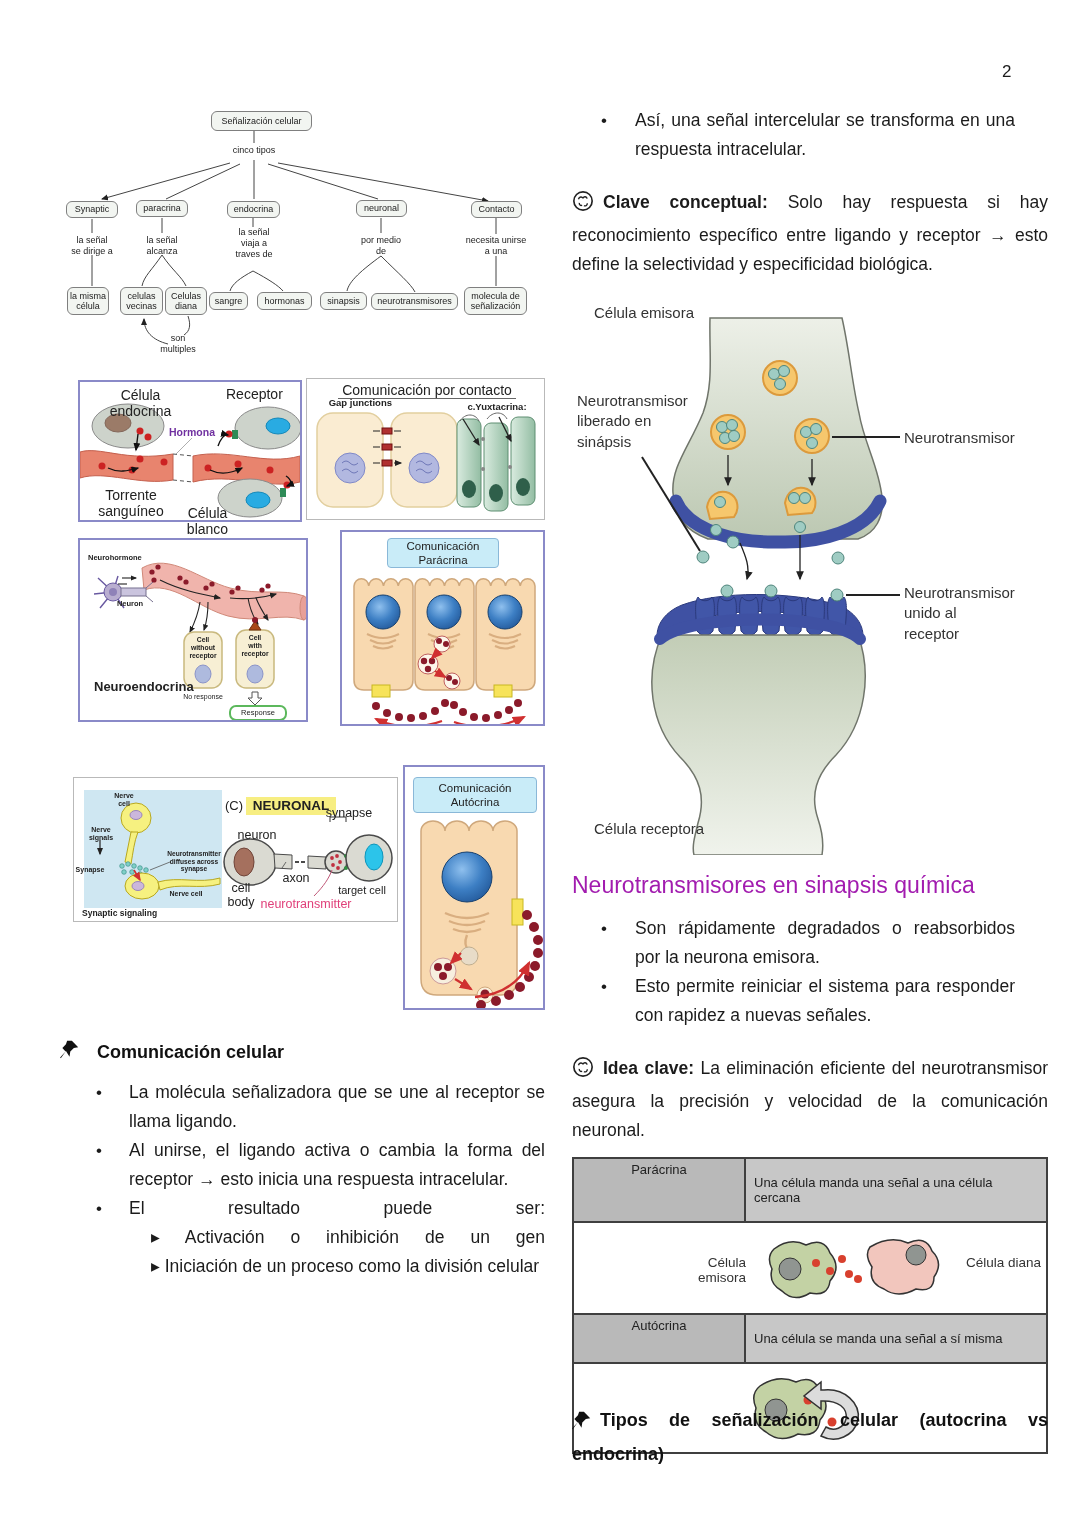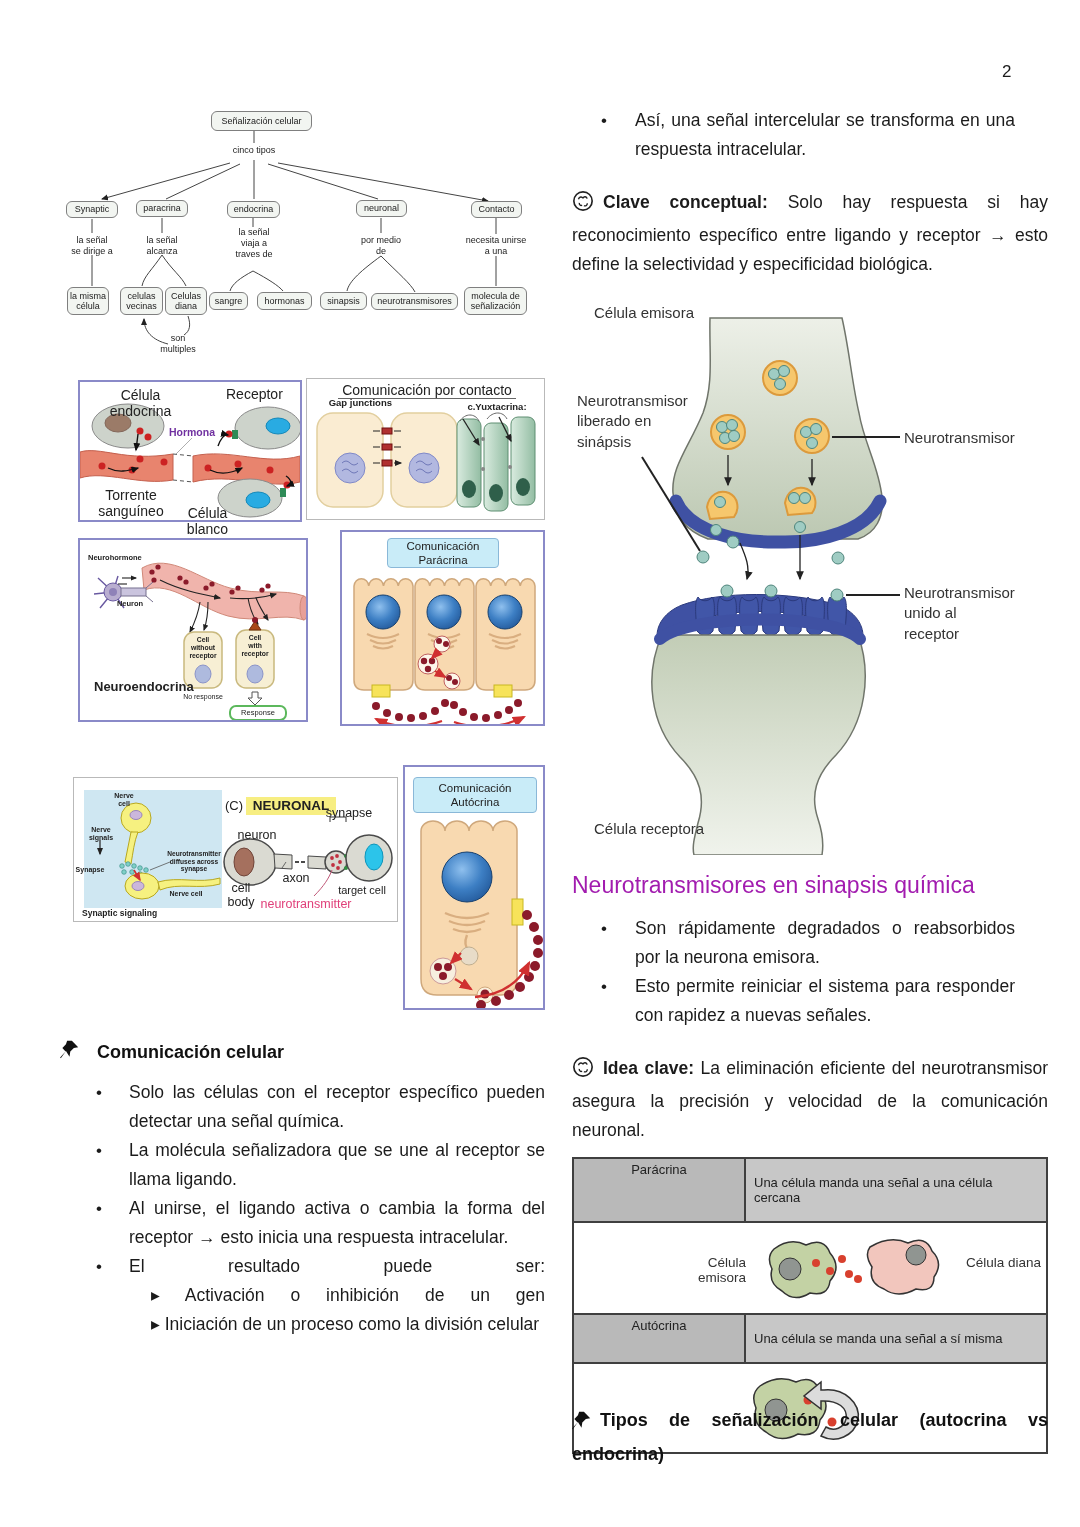--- a/index.html
+++ b/index.html
@@ -454,24 +454,20 @@
       <svg width="19" height="19" viewBox="0 0 24 24" fill="#111">
           <path d="M15 1l8 8-5.5 1L13 14.5 12 21l-4.5-7L1 23l-.8-.8L7 14.5 3 10l4.5-4.5L9 1z"></path>
         </svg>
     </span>
     <span>Comunicación celular</span>
   </div>
 
   <div class="blts" style="left:96px;top:1078px;width:449px">
     <div class="blt">
       <div class="bm"></div>
-      <div class="bt">Solo las células con el receptor específico pueden detectar una señal química.</div>
-    </div>
-    <div class="blt">
-      <div class="bm"></div>
       <div class="bt">La molécula señalizadora que se une al receptor se llama ligando.</div>
     </div>
     <div class="blt">
       <div class="bm"></div>
       <div class="bt">Al unirse, el ligando activa o cambia la forma del receptor → esto inicia una respuesta intracelular.</div>
     </div>
     <div class="blt">
       <div class="bm"></div>
       <div>
         <div class="bt stretch">El resultado puede ser:</div>

